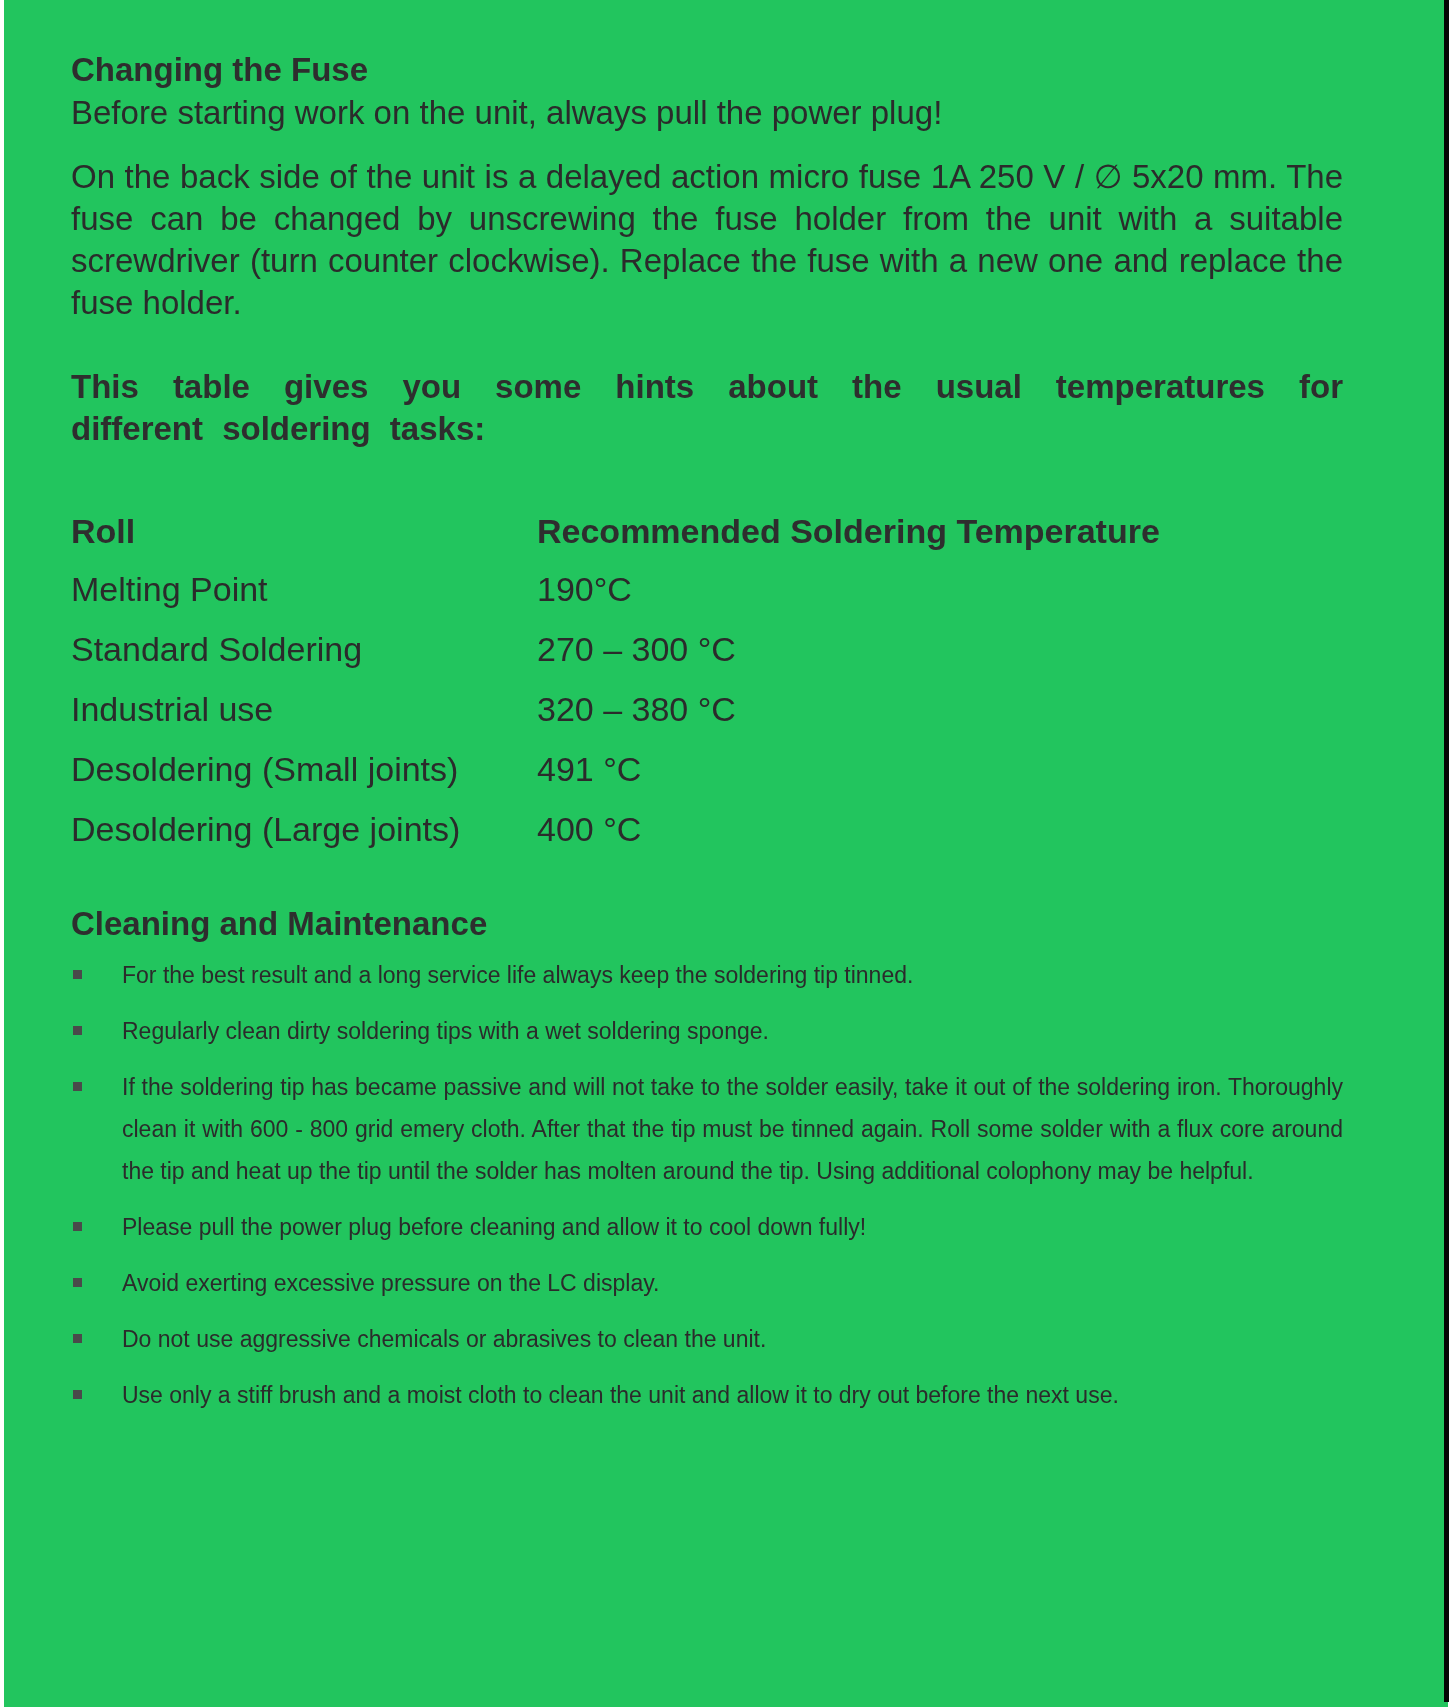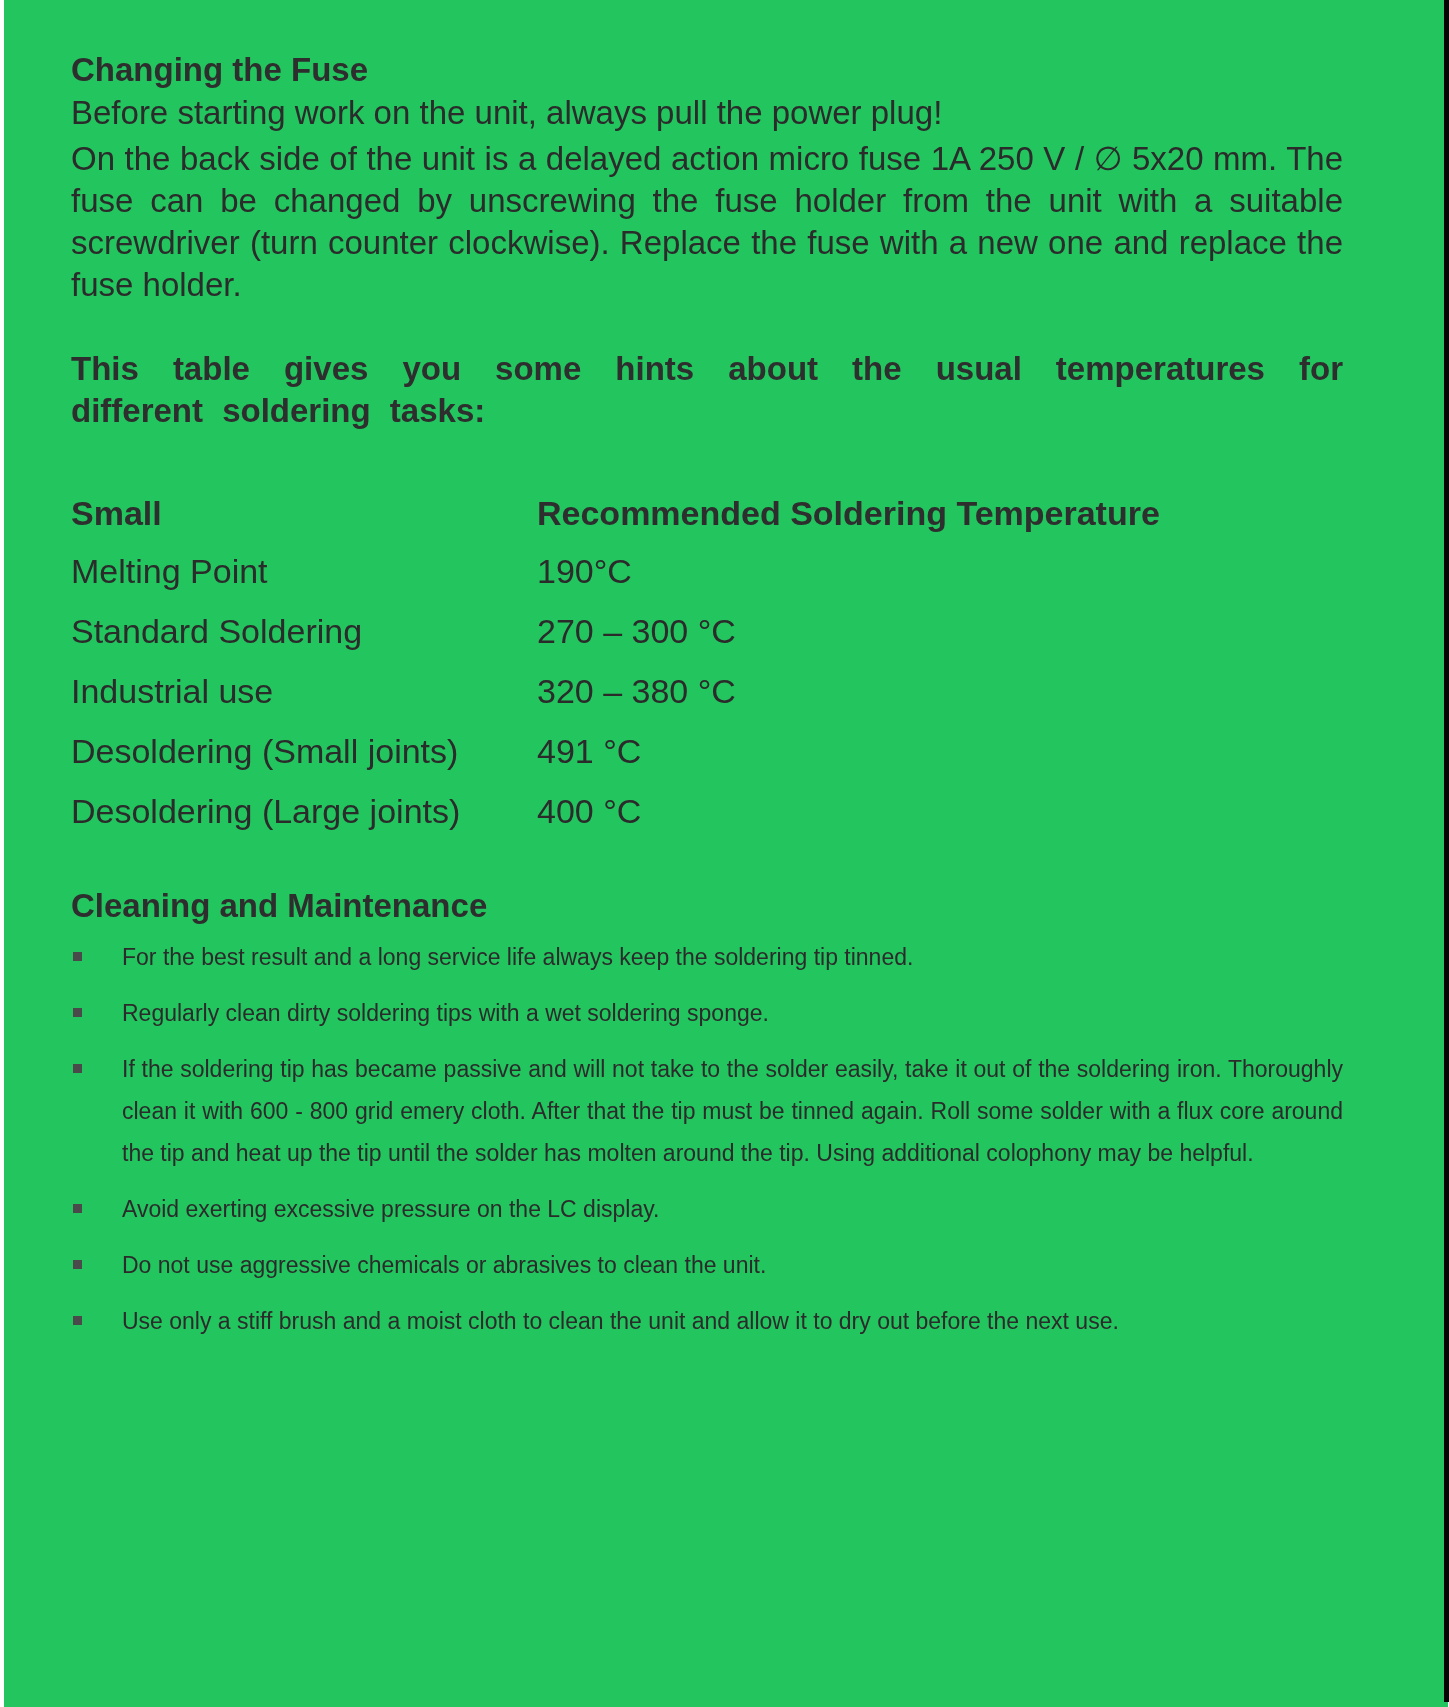--- a/index.html
+++ b/index.html
@@ -48,21 +48,21 @@
       font-size: 33px;
       line-height: 42px;
       margin: 0;
       text-align: justify;
       color: #2b2b2b;
     }
     .p.warn {
       margin-top: 0;
     }
     .p.body1 {
-      margin-top: 4px;
+      margin-top: 22px;
     }
     .bold-intro {
       font-weight: bold;
       font-size: 33px;
       line-height: 42px;
       margin: 42px 0 0 0;
       text-align: justify;
       text-align-last: left;
       word-spacing: 10px;
       color: #2e2e2e;
@@ -135,21 +135,21 @@
 
     <h2 class="h-fuse">Changing the Fuse</h2>
     <p class="p warn">Before starting work on the unit, always pull the power plug!</p>
     <p class="p body1">On the back side of the unit is a delayed action micro fuse 1A 250 V / ∅ 5x20 mm. The fuse can be changed by unscrewing the fuse holder from the unit with a suitable screwdriver (turn counter clockwise). Replace the fuse with a new one and replace the fuse holder.</p>
 
     <p class="bold-intro">This table gives you some hints about the usual temperatures for different soldering tasks:</p>
 
     <table class="temp-table">
       <thead>
         <tr>
-          <th class="c1">Small</th>
+          <th class="c1">Roll</th>
           <th>Recommended Soldering Temperature</th>
         </tr>
       </thead>
       <tbody>
         <tr>
           <td class="c1">Melting Point</td>
           <td>190°C</td>
         </tr>
         <tr>
           <td class="c1">Standard Soldering</td>
@@ -180,20 +180,24 @@
       <li class="loose">
         <span class="bullet-mark"></span>
         <span>Regularly clean dirty soldering tips with a wet soldering sponge.</span>
       </li>
       <li>
         <span class="bullet-mark"></span>
         <span>If the soldering tip has became passive and will not take to the solder easily, take it out of the soldering iron. Thoroughly clean it with 600 - 800 grid emery cloth. After that the tip must be tinned again. Roll some solder with a flux core around the tip and heat up the tip until the solder has molten around the tip. Using additional colophony may be helpful.</span>
       </li>
       <li>
         <span class="bullet-mark"></span>
+        <span>Please pull the power plug before cleaning and allow it to cool down fully!</span>
+      </li>
+      <li>
+        <span class="bullet-mark"></span>
         <span>Avoid exerting excessive pressure on the LC display.</span>
       </li>
       <li>
         <span class="bullet-mark"></span>
         <span>Do not use aggressive chemicals or abrasives to clean the unit.</span>
       </li>
       <li>
         <span class="bullet-mark"></span>
         <span>Use only a stiff brush and a moist cloth to clean the unit and allow it to dry out before the next use.</span>
       </li>

